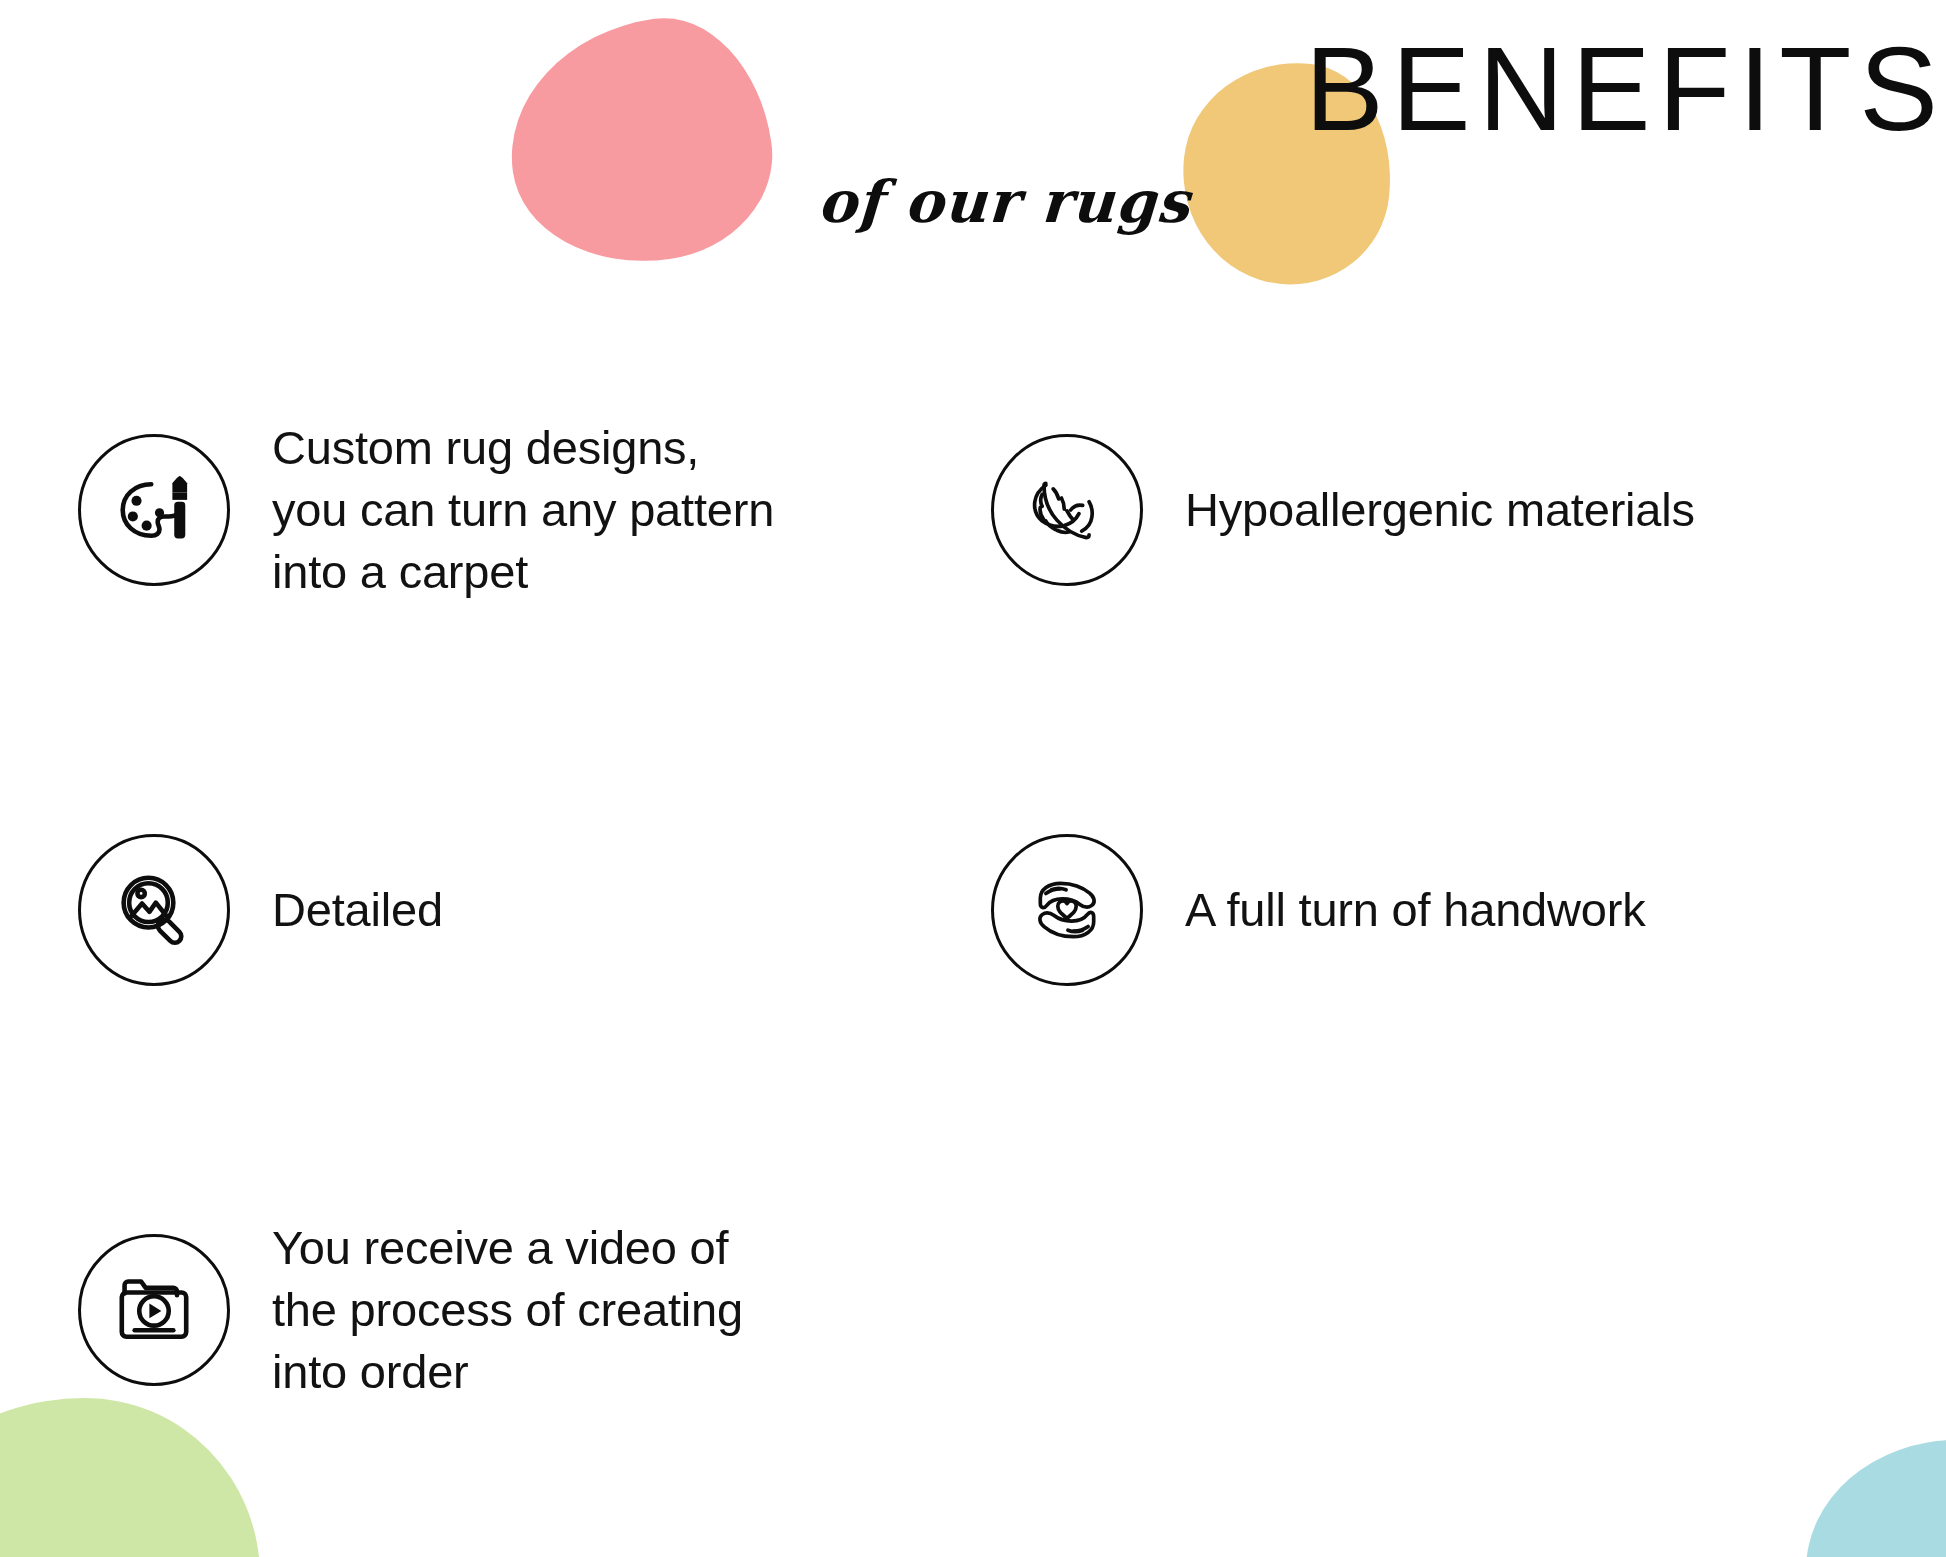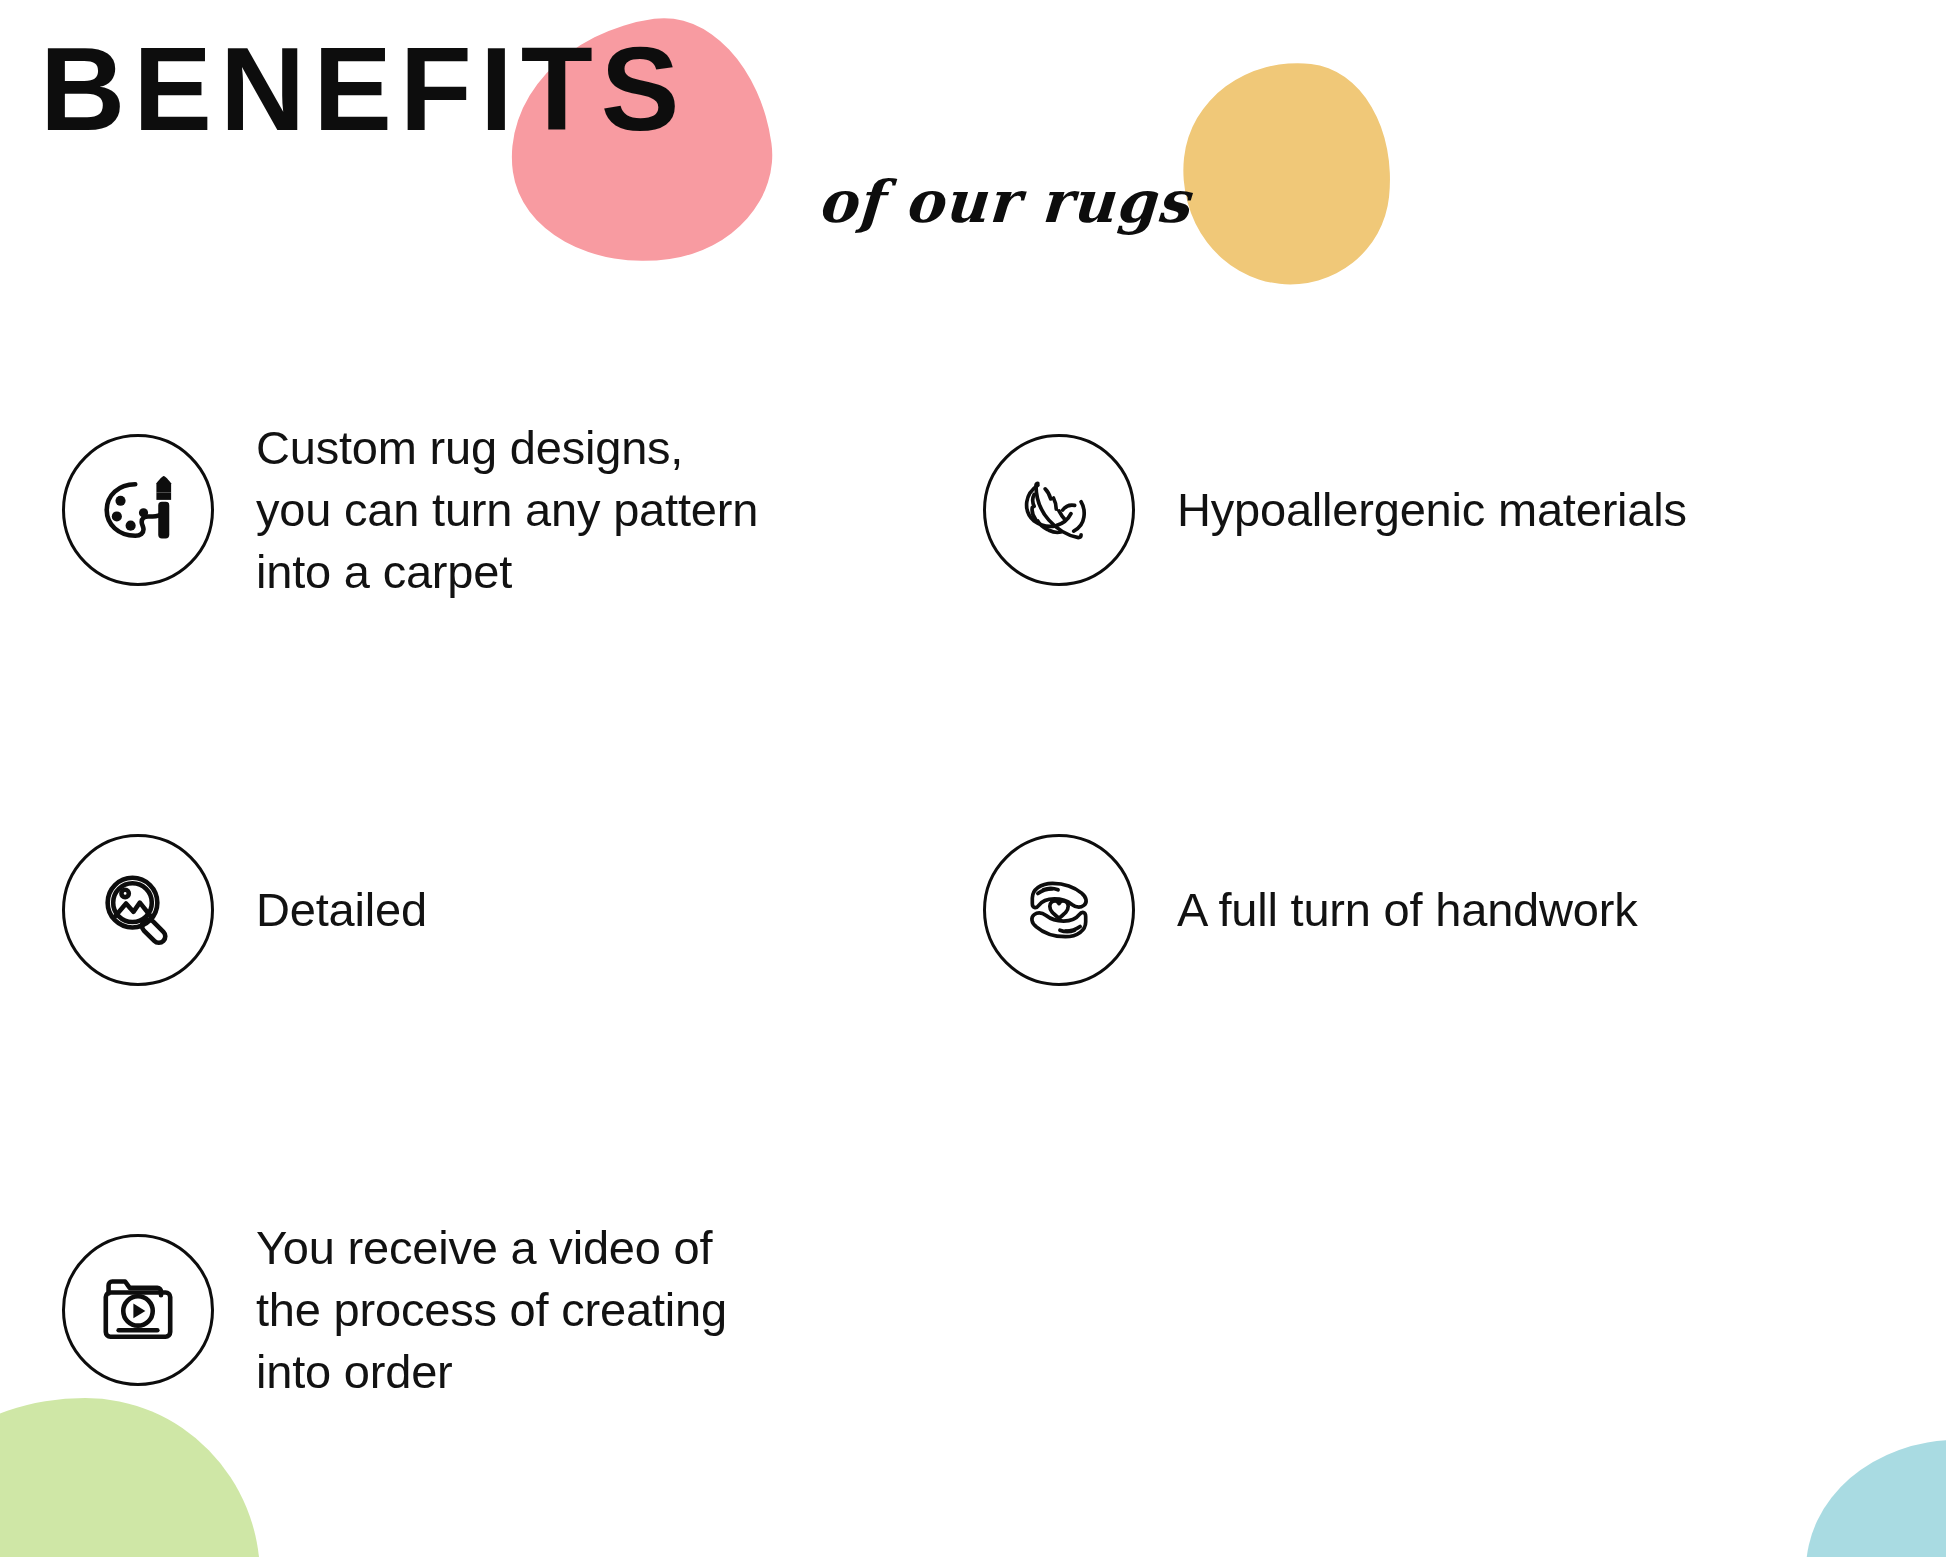--- a/index.html
+++ b/index.html
@@ -64,25 +64,25 @@
   #header {
     position: relative;
     z-index: 2;
     height: 280px;
   }
   #title {
     position: absolute;
     left: 0;
     right: 0;
     top: 28px;
-    text-align: left;
+    text-align: right;
     font-family: "Liberation Sans", sans-serif;
     font-size: 118px;
     letter-spacing: 8px;
-    font-weight: 700;
+    font-weight: 400;
     color: #0d0d0d;
     line-height: 1.05;
     padding-left: 40px;
   }
   #subtitle {
     position: absolute;
     left: 0;
     right: 0;
     top: 168px;
     text-align: center;
@@ -96,21 +96,21 @@
     transform: skewX(-6deg);
   }
 
   
   #benefits {
     position: relative;
     z-index: 2;
     display: grid;
     grid-template-columns: 1fr 1fr;
     grid-template-rows: 400px 400px 400px;
-    padding: 30px 60px 0 44px;
+    padding: 30px 60px 0 60px;
     box-sizing: border-box;
   }
   .benefit {
     display: flex;
     align-items: center;
     gap: 42px;
     padding-left: 18px;
   }
   .icon-circle {
     flex: 0 0 auto;

